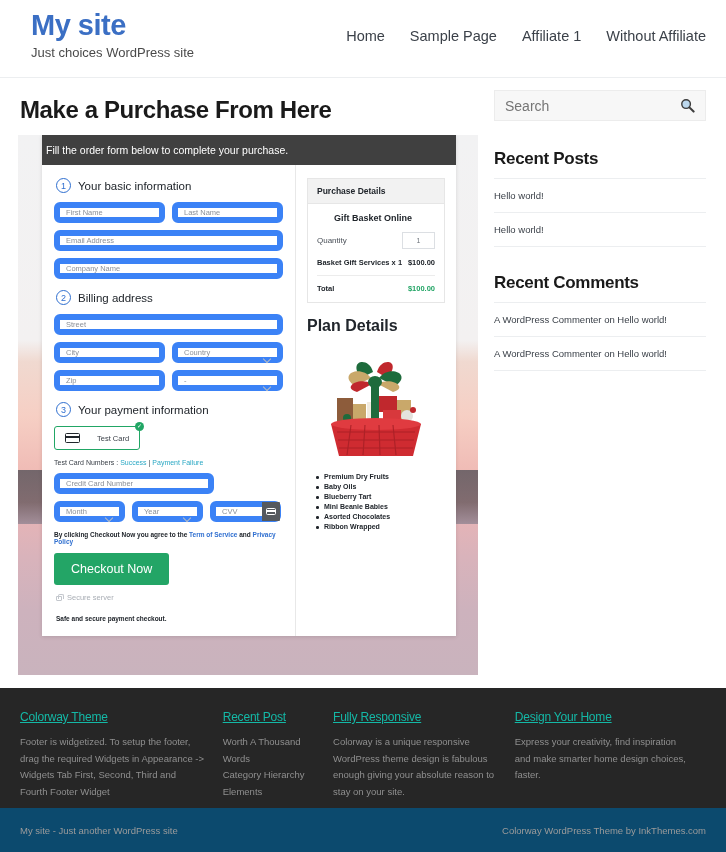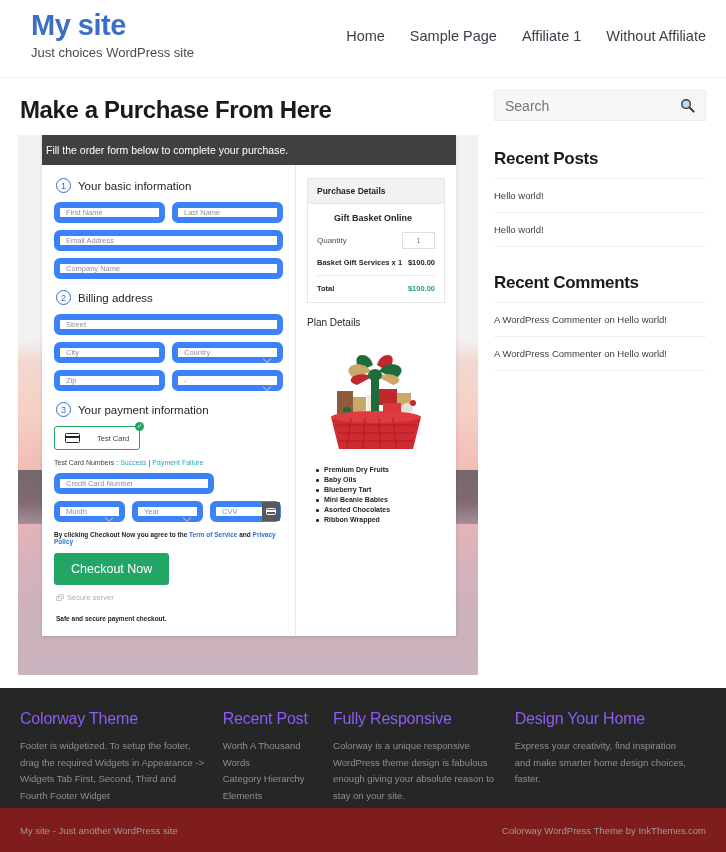--- a/index.html
+++ b/index.html
@@ -262,21 +262,21 @@
     font-size: 7.5px; font-weight: bold; color: #21262c;
     padding-bottom: 8px; border-bottom: 1px solid #ececec;
   }
   .total-row {
     display: flex; justify-content: space-between;
     font-size: 7.5px; font-weight: bold; color: #21262c;
     padding-top: 8px;
   }
   .total-amount { color: #23a566; }
 
-  .plan-title { font-size: 10px; font-weight: normal; color: #21262c; margin: 14px 0 17px 0; }
+  .plan-title { font-size: 16px; font-weight: bold; color: #21262c; margin: 14px 0 17px 0; }
 
   
   .basket { width: 118px; height: 112px; margin: 0 auto 9px auto; display:block; }
 
   .plan-list { list-style: none; margin-left: 9px; }
   .plan-list li {
     font-size: 7px; font-weight: bold; color: #21262c;
     margin-bottom: 3px; position: relative; padding-left: 8px;
   }
   .plan-list li::before {
@@ -328,37 +328,38 @@
     height: 164px;
     padding: 22px 20px 0 20px;
   }
   .footer-cols { display: flex; }
   .fcol { padding-right: 18px; }
   .fcol:nth-child(1) { width: 212px; }
   .fcol:nth-child(2) { width: 115px; }
   .fcol:nth-child(3) { width: 190px; }
   .fcol:nth-child(4) { width: 200px; }
   .fcol-title {
-    font-size: 16px;
-    color: #8b5cf6;
+    font-size: 12px;
+    color: #14b8a6;
     margin-bottom: 10px;
     letter-spacing: -0.2px;
+    text-decoration: underline;
   }
   .fcol-text {
     font-size: 9.5px;
     color: #8f8f8f;
     line-height: 1.75;
   }
   .fcol-list { list-style: none; }
   .fcol-list li { font-size: 9.5px; color: #8f8f8f; line-height: 1.75; }
   .footer-bottom {
     position: absolute;
     left: 0; right: 0; bottom: 0;
     height: 44px;
-    background: #7f1d1d;
+    background: #0c4a6e;
     display: flex;
     align-items: center;
     justify-content: space-between;
     padding: 0 20px;
   }
   .footer-bottom span { font-size: 9.5px; color: #9b9b9b; }
 </style>
 </head>
 <body>
 

